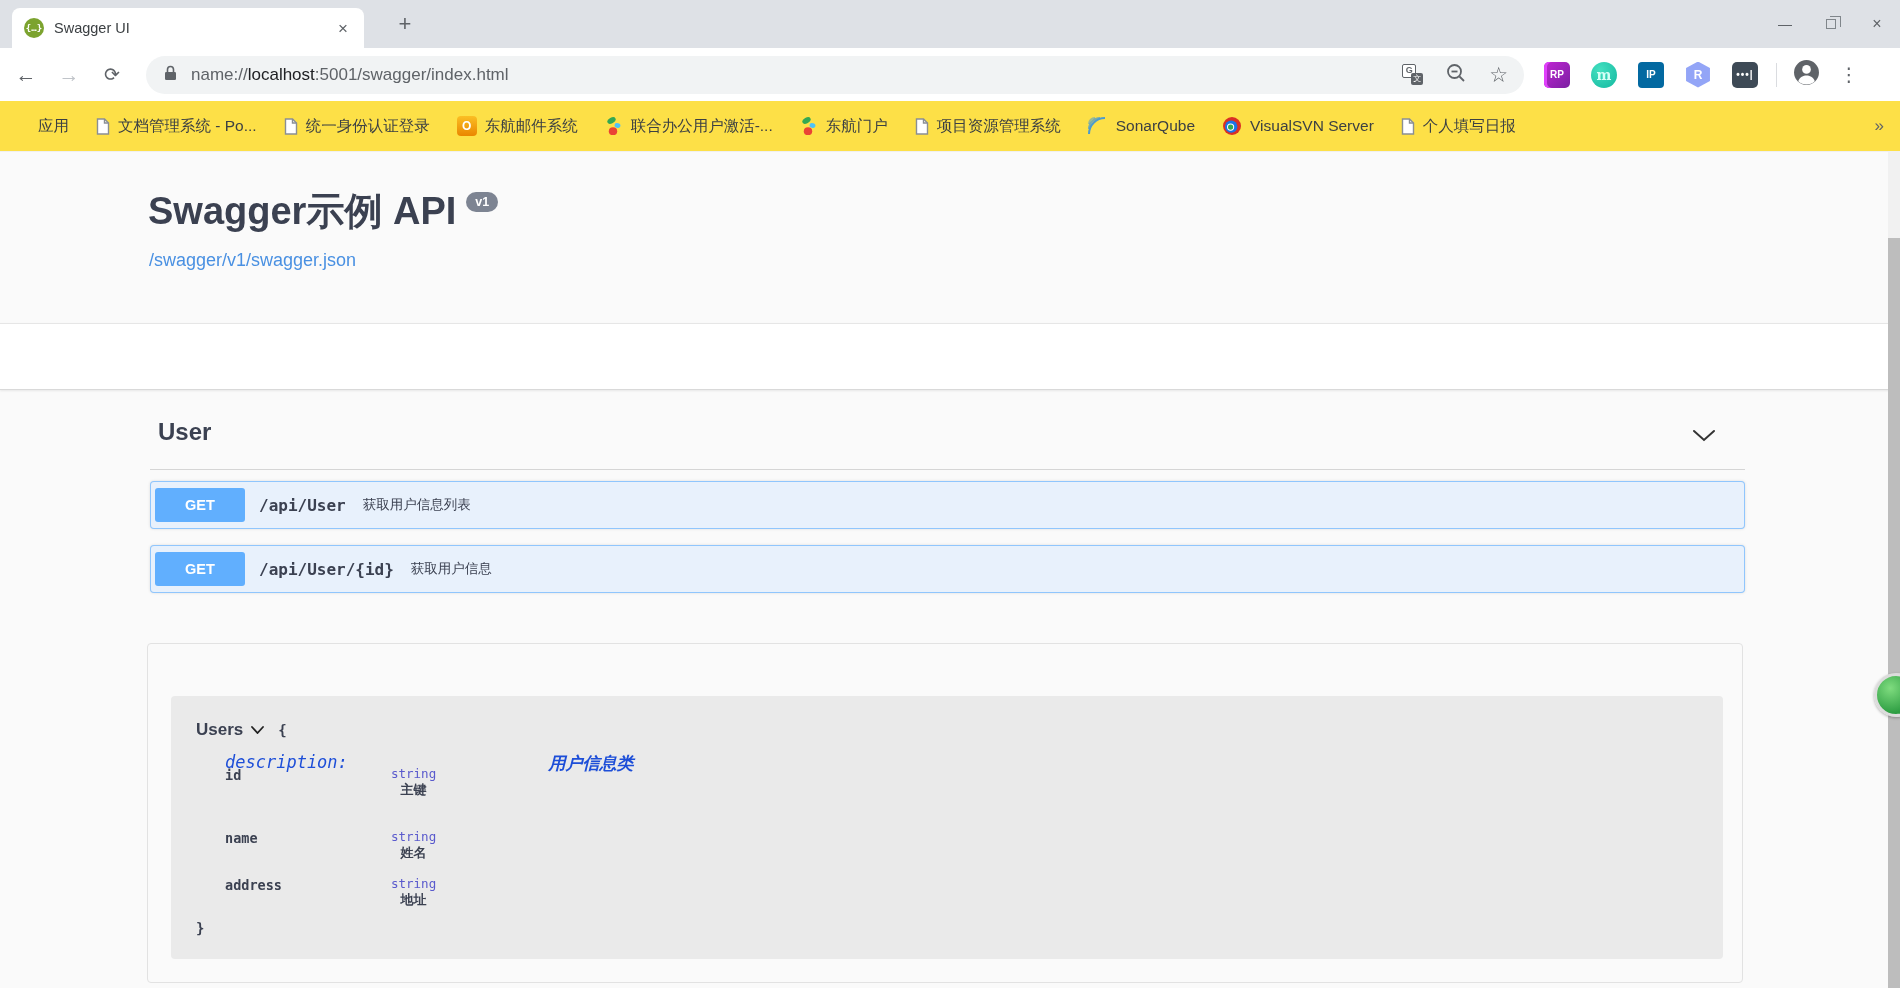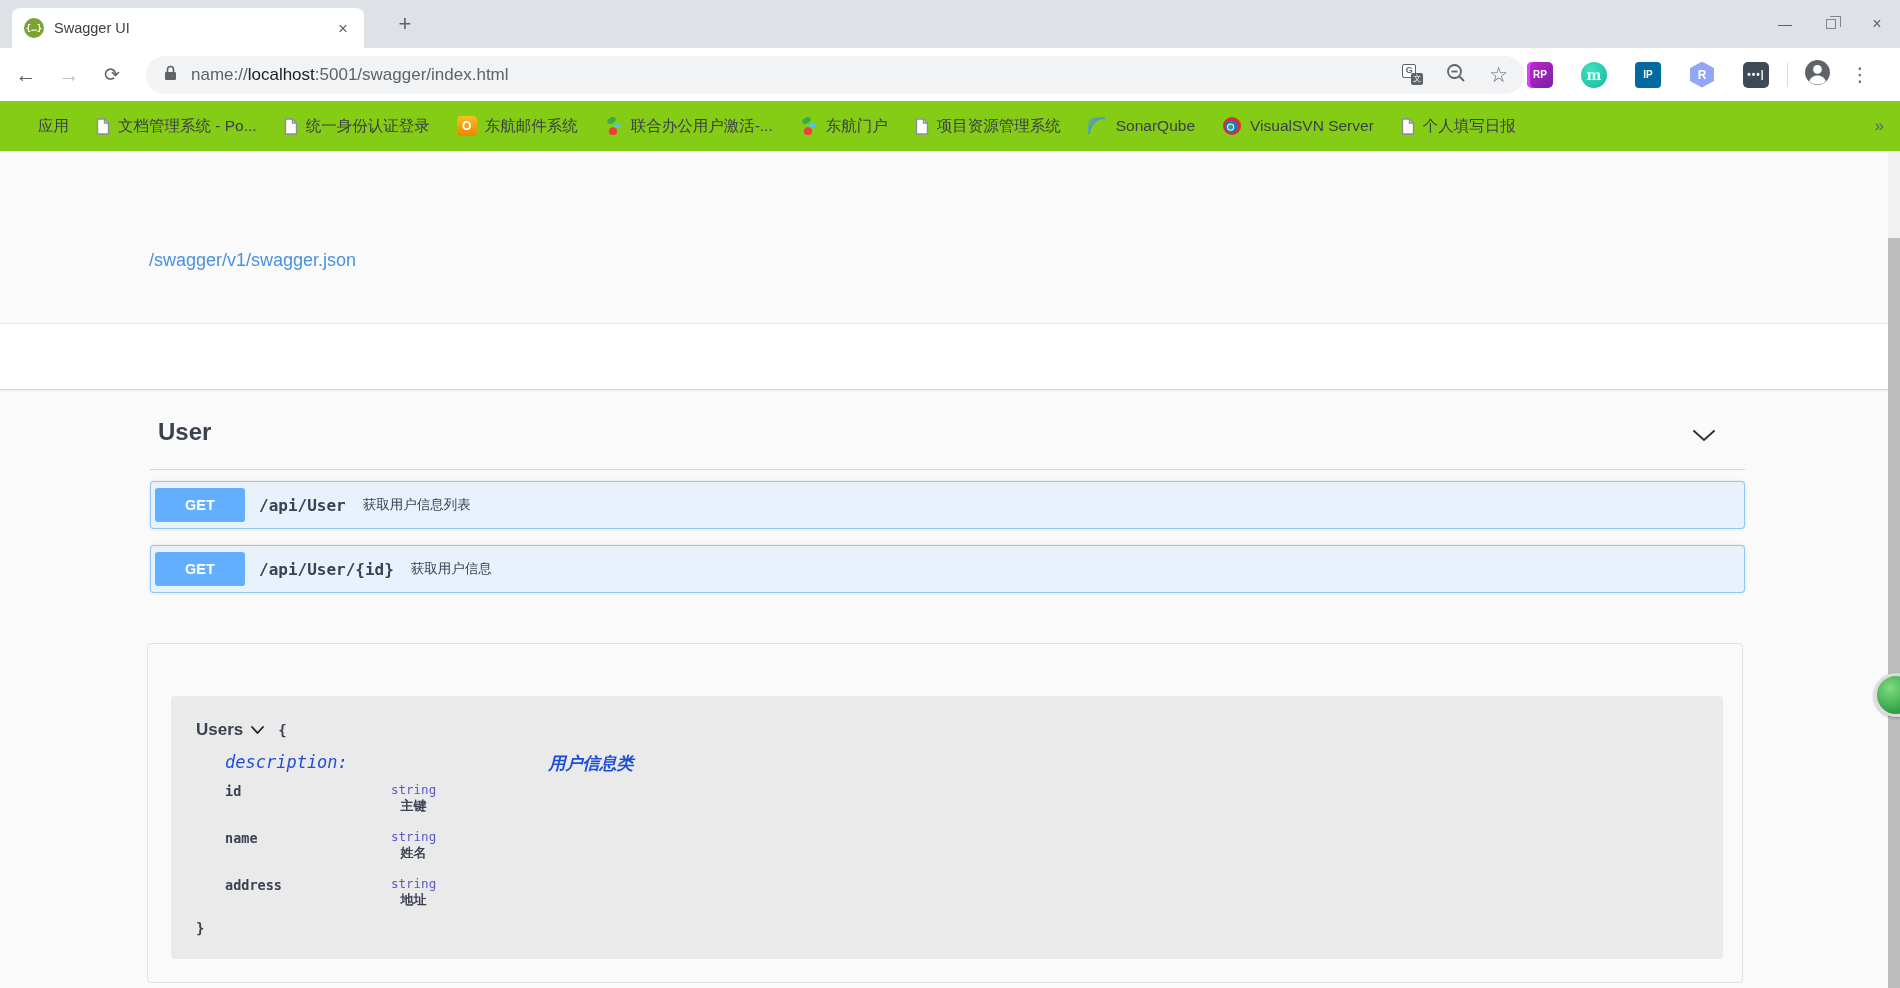--- a/index.html
+++ b/index.html
@@ -39,36 +39,36 @@
              display:flex; align-items:center; padding:0 14px 0 18px; }
   .omni-url { margin-left:14px; font-size:17px; color:#5f6368; white-space:nowrap; flex:1 1 auto; }
   .omni-url .host { color:#202124; }
   .omni-icons { display:flex; align-items:center; gap:22px; margin-right:2px; }
   .translate-icon { position:relative; width:21px; height:21px; }
   .translate-icon .g { position:absolute; left:0; top:0; width:14px; height:14px; border:1.5px solid #5f6368;
              border-radius:2px; font-size:9px; font-weight:bold; color:#5f6368; text-align:center; line-height:11px; background:#fff;}
   .translate-icon .wen { position:absolute; right:0; bottom:0; width:12px; height:12px; background:#5f6368;
              border-radius:2px; color:#fff; font-size:8px; text-align:center; line-height:12px; }
   .star-icon { font-size:21px; color:#5f6368; line-height:1; }
-  .ext-area { display:flex; align-items:center; margin-left:3px; gap:28px; }
+  .ext-area { display:flex; align-items:center; margin-left:20px; gap:21px; }
   .ext-icon { width:26px; height:26px; display:flex; align-items:center; justify-content:center; }
   .ext-rp { background:linear-gradient(135deg,#c026d3,#7b1fa2); border-radius:5px; color:#fff;
             font-size:10px; font-weight:bold; box-shadow:inset 3px 0 0 #e040fb; }
   .ext-m  { background:radial-gradient(circle at 35% 30%,#43e0c0,#14b8a0); border-radius:50%;
             color:#d4fff6; font-size:14px; font-weight:bold; font-family:"DejaVu Serif",serif; }
   .ext-ip { background:#0369a1; border-radius:4px; color:#fff; font-size:10px; font-weight:bold; }
   .ext-r  { background:#93a5f7; clip-path:polygon(50% 0,96% 25%,96% 75%,50% 100%,4% 75%,4% 25%);
             color:#fff; font-size:12px; font-weight:bold; }
   .ext-dots { background:#3e4a56; border-radius:5px; color:#fff; font-size:10px; letter-spacing:1px; font-weight:bold; }
   .toolbar-sep { width:1px; height:24px; background:#dadce0; margin-left:18px; }
   .avatar-btn { margin-left:16px; }
   .kebab { margin-left:14px; width:30px; text-align:center; color:#5f6368; font-size:19px; line-height:1; }
 
   
-  .bookmarks { position:absolute; top:101px; left:0; width:100%; height:51px; background:#84cc16;
+  .bookmarks { position:absolute; top:101px; left:0; width:100%; height:51px; background:#fde047;
                display:flex; align-items:center; padding-left:14px; border-bottom:1px solid #f0f0f0; }
   .bm-item { display:flex; align-items:center; margin-right:27px; white-space:nowrap; }
   .bm-item .bm-ic { margin-right:8px; display:flex; align-items:center; }
   .bm-label { font-size:15.5px; color:#3c4043; }
   .apps-grid { display:grid; grid-template-columns:repeat(3,5px); grid-template-rows:repeat(3,5px); gap:2px; }
   .apps-grid i { border-radius:1px; }
   .o-badge { width:20px; height:20px; border-radius:4px; background:linear-gradient(#fbbf24,#ea8600);
              color:#fff; font-weight:bold; font-size:12px; display:flex; align-items:center; justify-content:center; }
   .bm-overflow { position:absolute; right:16px; color:#5f6368; font-size:17px; }
 
@@ -106,21 +106,21 @@
                      background:#eaeaea; border-radius:4px; }
   .model-head { position:absolute; left:25px; top:24px; display:flex; align-items:center; }
   .model-name { font-size:17px; font-weight:bold; color:#3b4151; }
   .model-toggle { margin-left:8px; display:flex; }
   .brace { font-family:"DejaVu Sans Mono","Liberation Mono",monospace; color:#3b4151; font-size:14px; font-weight:bold; }
   .model-head .brace { margin-left:14px; }
   .model-desc-row { position:absolute; left:54px; top:56px; font-family:"DejaVu Sans Mono","Liberation Mono",monospace;
                     font-style:italic; font-size:17px; color:#1d4ed8;text-align:center; }
   .model-desc-row .dval { position:absolute; left:166px; top:0; width:400px; font-weight:bold; }
   .prop-row { position:absolute; left:54px; width:900px; }
-  .prop-row.p0 { top:86px; } .prop-row.p1 { top:133px; } .prop-row.p2 { top:180px; }
+  .prop-row.p0 { top:70px; } .prop-row.p1 { top:133px; } .prop-row.p2 { top:180px; }
   .prop-name { font-family:"DejaVu Sans Mono","Liberation Mono",monospace; font-weight:bold;
                font-size:13.5px; color:#3b4151; }
   .prop-type-stack { position:absolute; left:166px; top:0; line-height:16px; }
   .prop-type { font-family:"DejaVu Sans Mono","Liberation Mono",monospace; font-size:12.5px; color:#5a5acd; display:block; }
   .prop-cdesc { font-size:13px; color:#3b4151; font-weight:bold; display:block;text-align:center; }
   .close-brace { position:absolute; left:25px; top:224px; }
 
   
   .scroll-track { position:absolute; right:0; top:0; width:12px; height:836px; background:#f1f1f1; z-index:5; }
   .scroll-thumb { position:absolute; right:0; top:86px; width:12px; height:750px; background:#bdbdbd; }
@@ -292,20 +292,21 @@
             <path d="M8.5 1v4h4" fill="none" stroke="#8a8f94" stroke-width="1.4"></path>
           </svg>
         </span>
       <span class="bm-label">个人填写日报</span>
     </span>
     <span class="bm-overflow">»</span>
   </div>
 
   <div class="page">
 
+    <div class="page-title"><span>Swagger示例 API</span><span class="ver-badge">v1</span></div>
     <a class="spec-link" href="#">/swagger/v1/swagger.json</a>
 
     <div class="filter-band"></div>
 
     <div class="tag-heading">User</div>
     <span class="tag-chevron">
       <svg width="24" height="13" viewBox="0 0 24 13">
           <polyline points="2,2 12,11 22,2" fill="none" stroke="#333" stroke-width="2" stroke-linecap="round"></polyline>
         </svg>
     </span>

